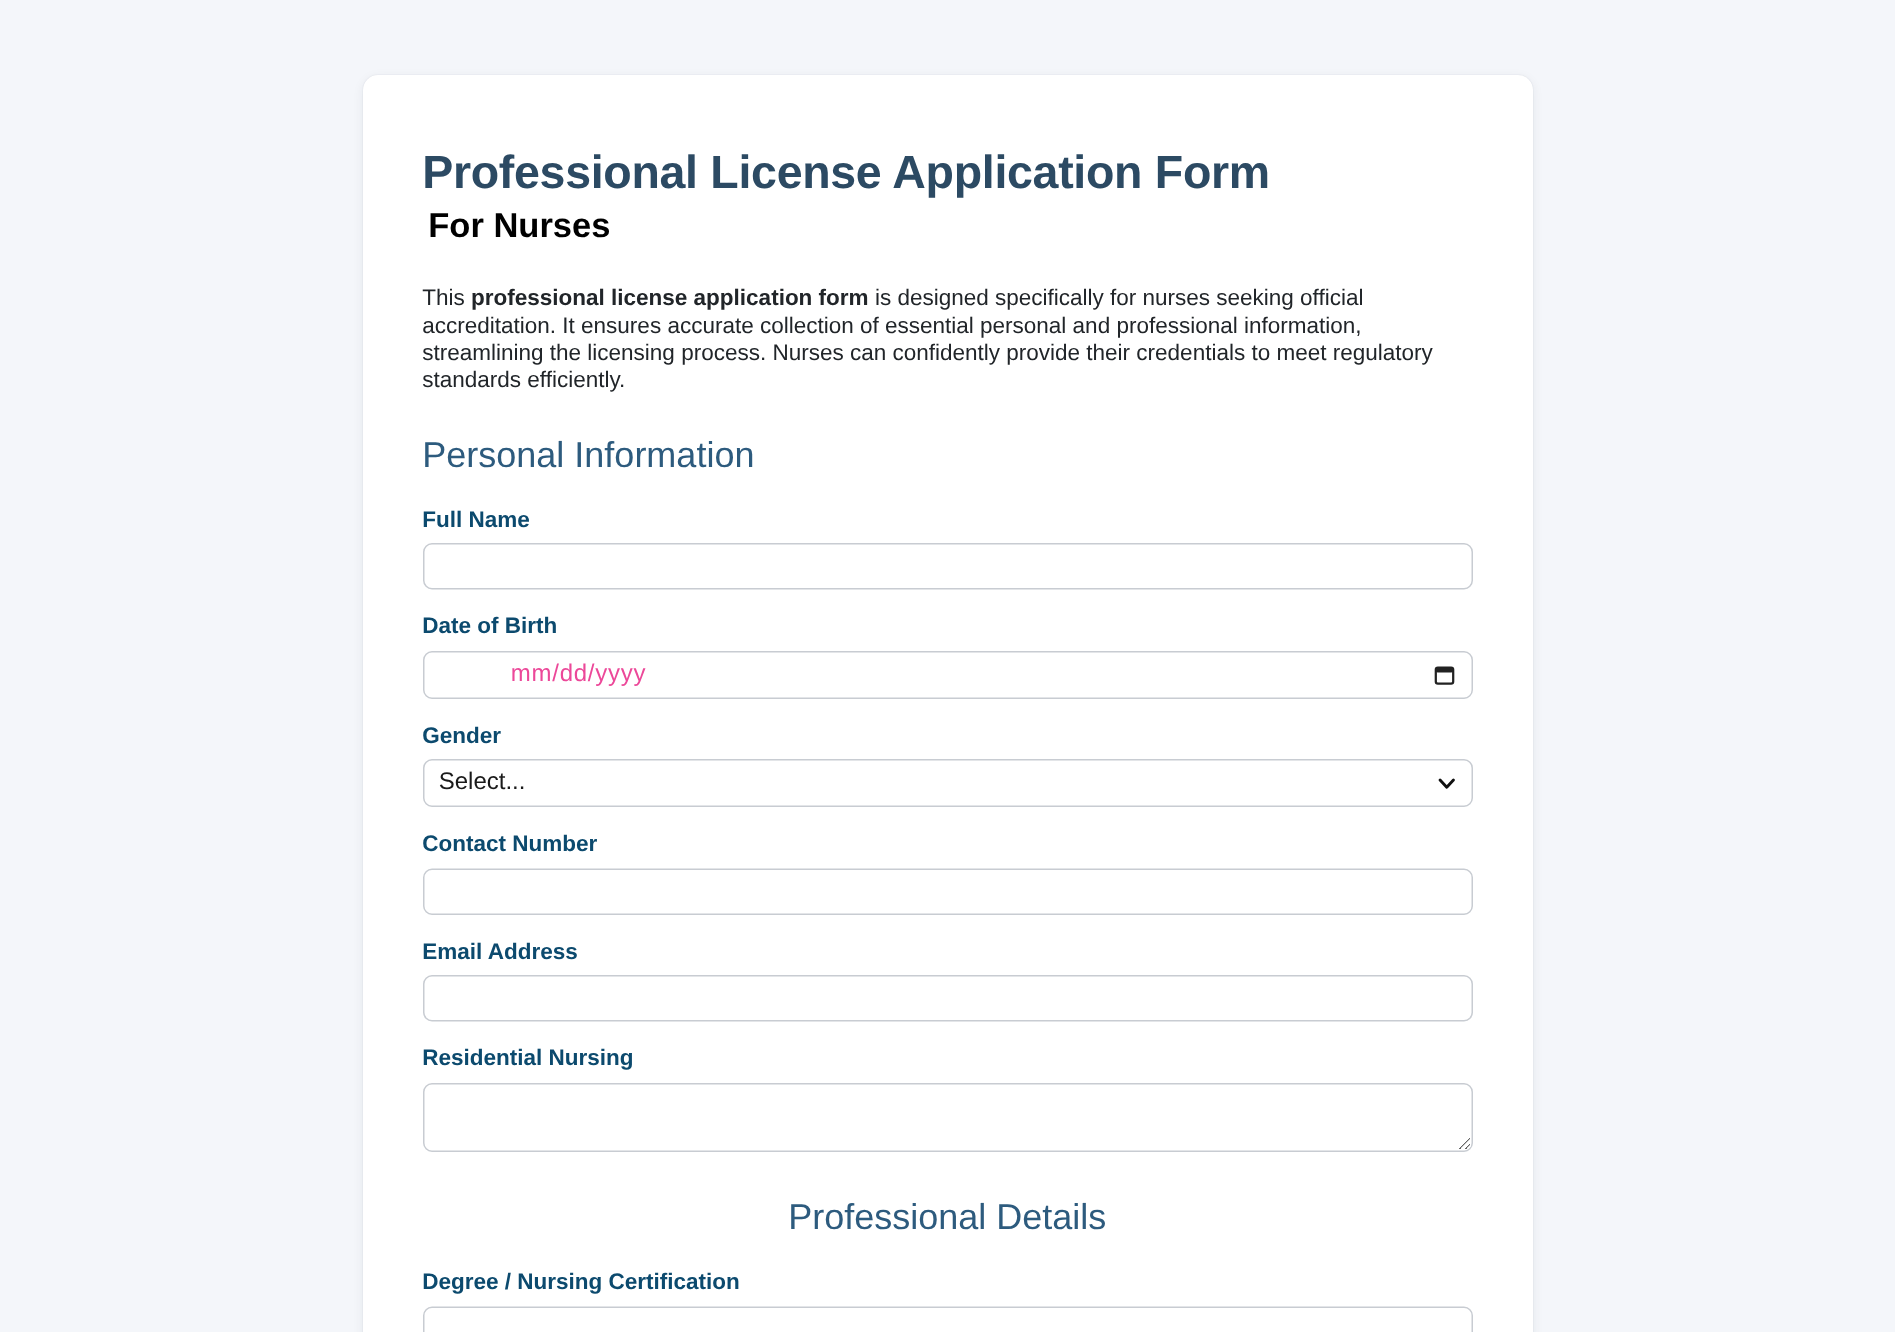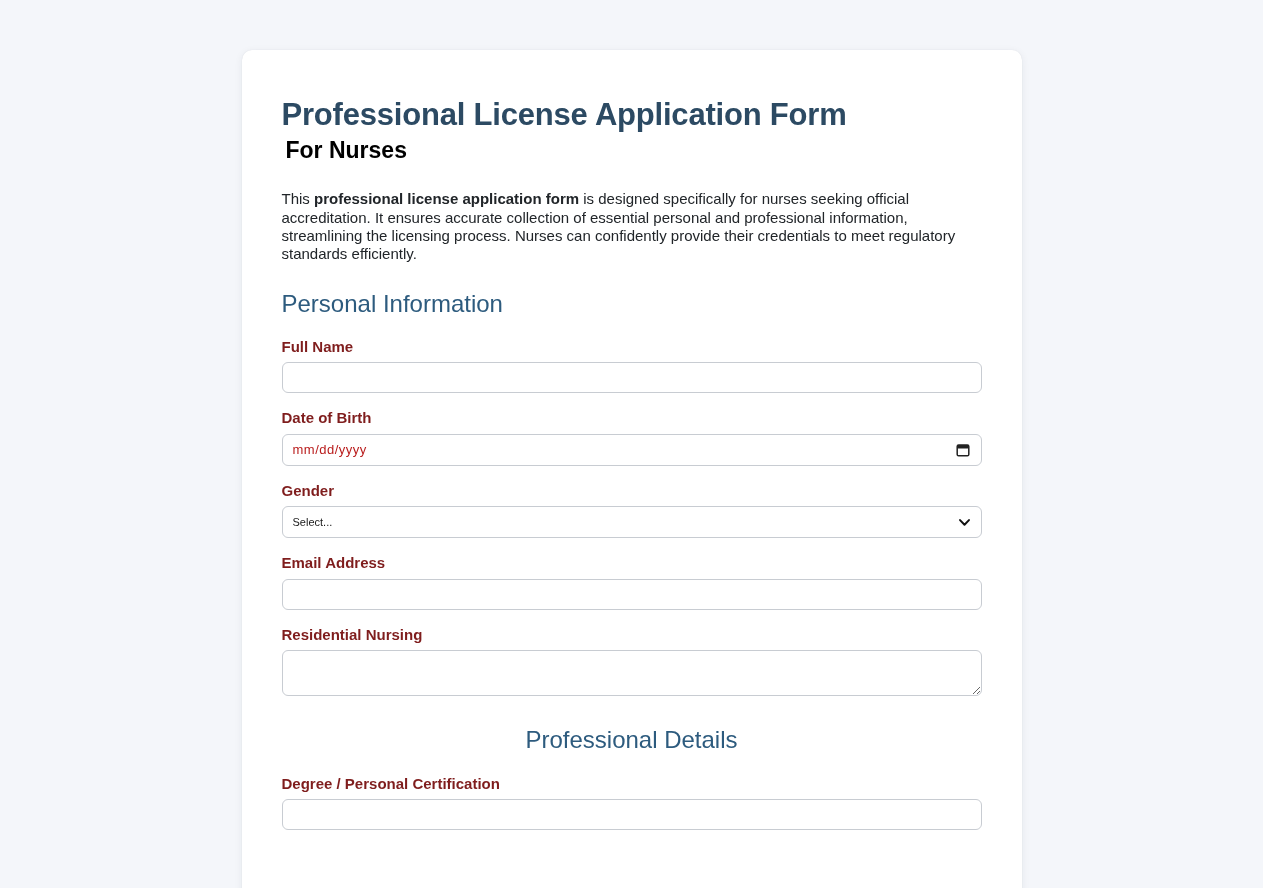--- a/index.html
+++ b/index.html
@@ -50,21 +50,21 @@
     font-weight: normal;
     color: #2d5b7e;
     line-height: 1.1;
   }
   .section-heading.second { margin-top: 31px; text-align: center; }
   .field { margin-bottom: 17px; width: 700px; }
   .field-label {
     display: block;
     font-size: 15px;
     font-weight: bold;
-    color: #7f1d1d;
+    color: #0c4a6e;
     margin-bottom: 7px;
     line-height: 1.1;
   }
   .text-input {
     display: block;
     width: 100%;
     height: 31px;
     box-sizing: border-box;
     border: 1px solid #c8ccd2;
     border-radius: 6px;
@@ -82,26 +82,27 @@
     width: 100%;
     height: 32px;
     box-sizing: border-box;
     border: 1px solid #c8ccd2;
     border-radius: 6px;
     padding: 0 10px;
     background: #ffffff;
     cursor: default;
   }
   .date-placeholder {
-    font-size: 13px;
-    color: #b91c1c;
+    font-size: 16px;
+    color: #ec4899;
     letter-spacing: 0.5px;
+    margin-left: 48px;
   }
   .select-value {
-    font-size: 11px;
+    font-size: 16px;
     color: #1a1a1a;
     text-align: right;
   }
   .icon { display: inline-flex; align-items: center; }
   .textarea-input {
     display: block;
     width: 100%;
     height: 46px;
     box-sizing: border-box;
     border: 1px solid #c8ccd2;
@@ -149,31 +150,35 @@
     <div class="select-box">
       <span class="select-value">Select...</span>
       <span class="icon">
         <svg width="13" height="13" viewBox="0 0 16 16">
           <path d="M2.5 5 L8 10.8 L13.5 5" fill="none" stroke="#111111" stroke-width="2.4" stroke-linecap="round" stroke-linejoin="round"></path>
         </svg>
       </span>
     </div>
   </div>
 
+  <div class="field">
+    <label class="field-label">Contact Number</label>
+    <input class="text-input" type="text" value="" style="">
+  </div>
 
   <div class="field">
     <label class="field-label">Email Address</label>
     <input class="text-input" type="text" value="" style="">
   </div>
 
   <div class="field">
     <label class="field-label">Residential Nursing</label>
     <textarea class="textarea-input" style=""></textarea>
   </div>
 
   <h2 class="section-heading second">Professional Details</h2>
 
   <div class="field">
-    <label class="field-label">Degree / Personal Certification</label>
+    <label class="field-label">Degree / Nursing Certification</label>
     <input class="text-input" type="text" value="" style="">
   </div>
 
 </div>
 
 </body></html>

